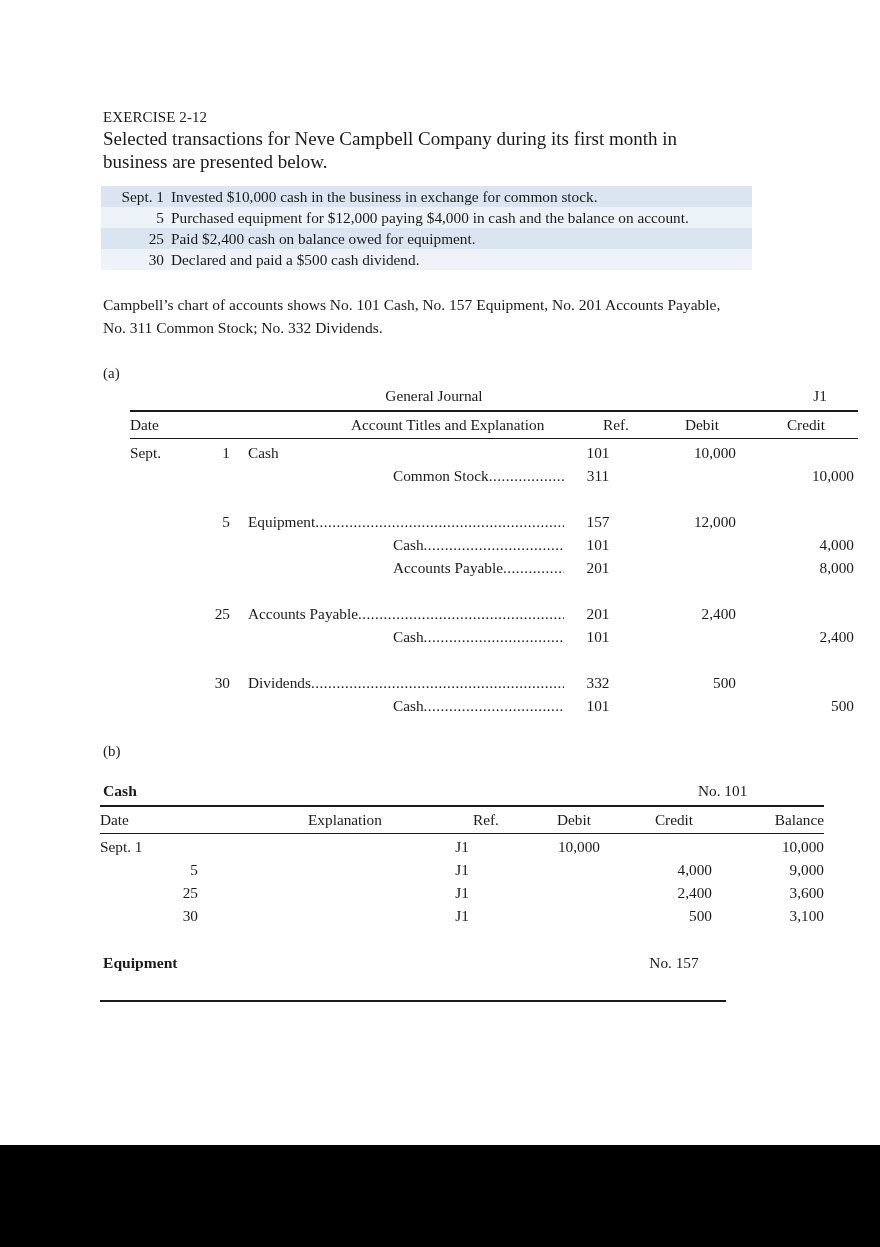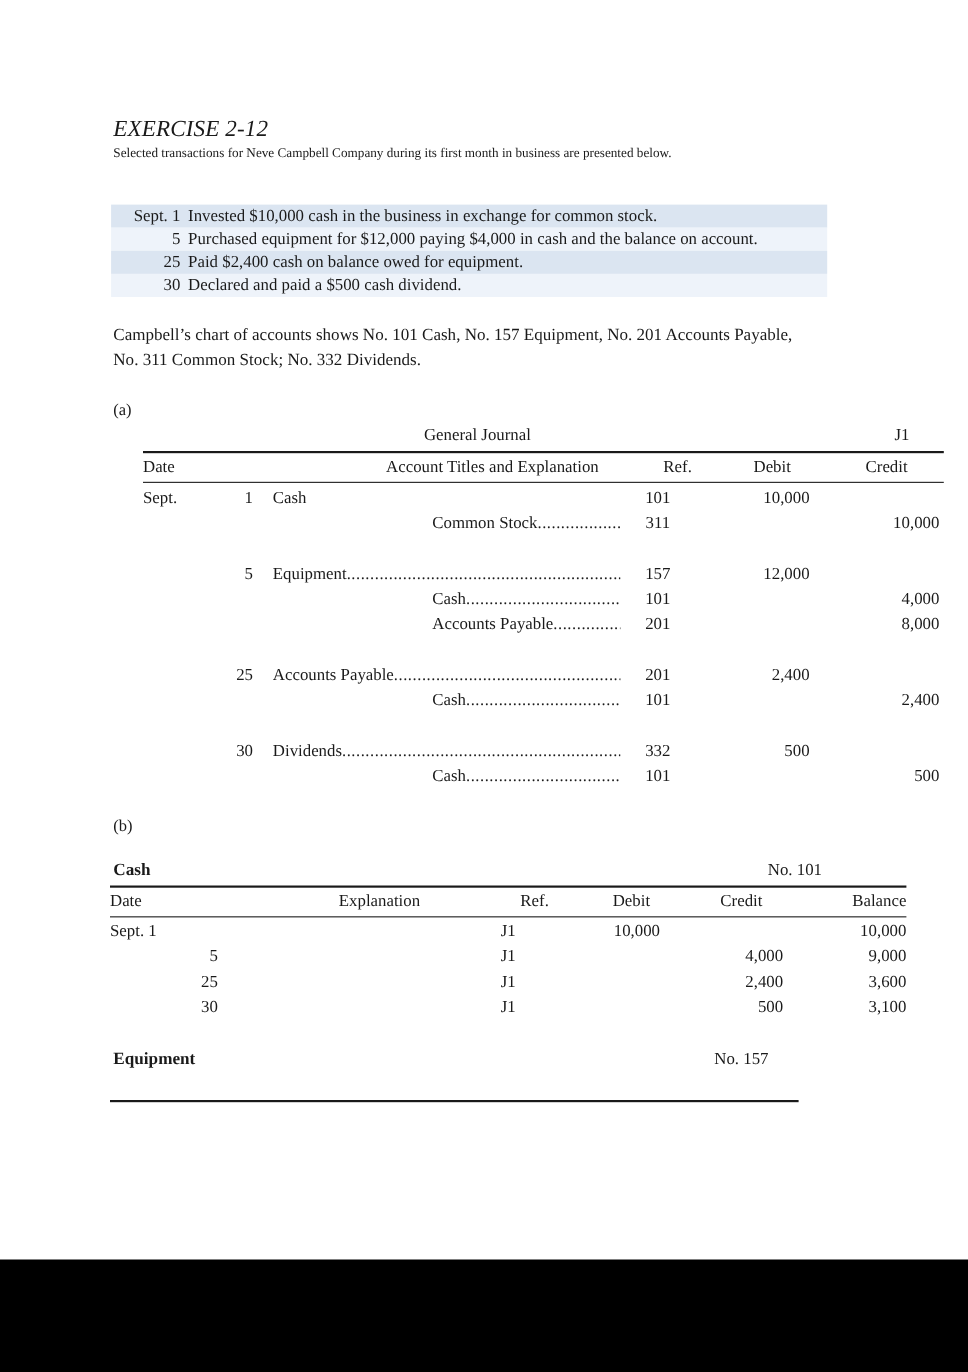--- a/index.html
+++ b/index.html
@@ -34,27 +34,26 @@
   }
 
   
   .intro {
     position: absolute;
     left: 103px;
     top: 106px;
     width: 660px;
   }
   .ex-title {
-    font-size: 21px;
+    font-size: 15px;
     line-height: 22px;
     letter-spacing: .1px;
-    font-style: italic;
   }
   .intro-para {
-    font-size: 12px;
+    font-size: 19px;
     line-height: 22.5px;
     width: 625px;
   }
 
   
   .trans-block {
     position: absolute;
     left: 101px;
     top: 186px;
     width: 651px;

